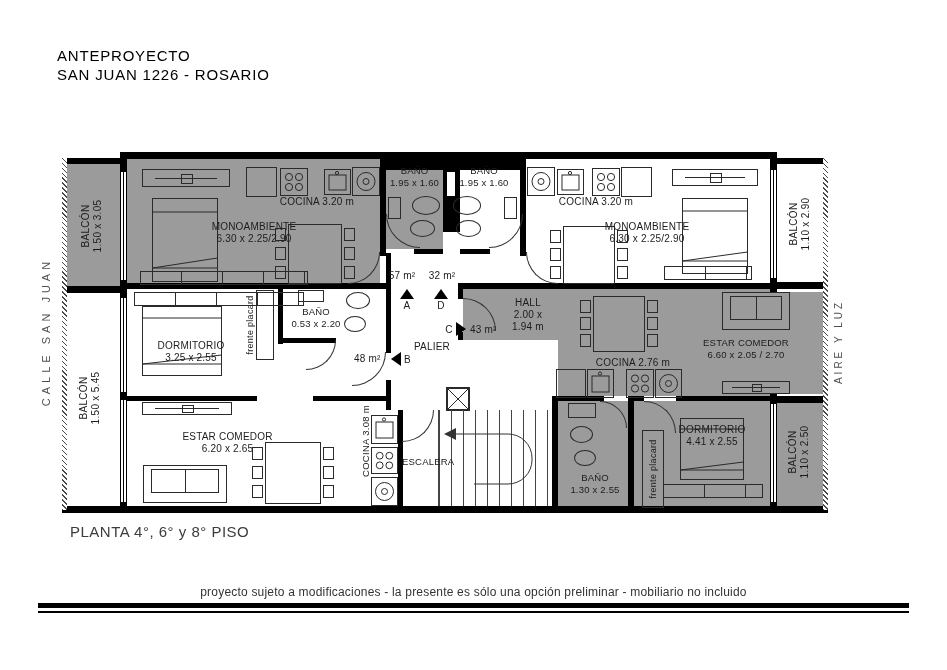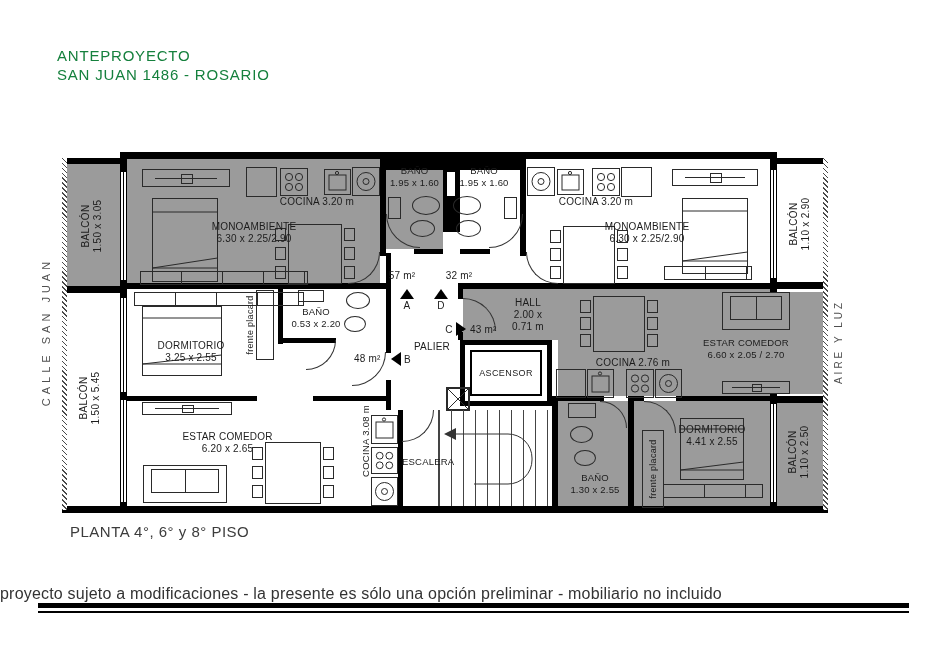--- a/index.html
+++ b/index.html
@@ -36,32 +36,32 @@
   .tri{position:absolute;width:0;height:0;}
   .tri.up{border-left:7px solid transparent;border-right:7px solid transparent;border-bottom:10px solid #000;}
   .tri.rt{border-top:7px solid transparent;border-bottom:7px solid transparent;border-left:10px solid #000;}
   .tri.lt{border-top:7px solid transparent;border-bottom:7px solid transparent;border-right:10px solid #000;}
   .ico{position:absolute;fill:none;stroke:#2a2a2a;stroke-width:1;}
   .elev{position:absolute;border:5px solid #000;background:#fff;box-sizing:border-box;}
   .cab{position:absolute;left:5px;top:5px;right:5px;bottom:5px;border:2px solid #000;
        display:flex;align-items:center;justify-content:center;font-size:9px;letter-spacing:.4px;color:#1c1c1c;}
   .stairs{position:absolute;border-left:1px solid #444;
           background:repeating-linear-gradient(90deg,#444 0 1px,transparent 1px 12px);}
-  .title{position:absolute;font-size:15px;letter-spacing:.8px;color:#15803d;line-height:19px;}
+  .title{position:absolute;font-size:15px;letter-spacing:.8px;color:#000000;line-height:19px;}
   .big{font-size:15px;letter-spacing:.5px;color:#3c3c3c;}
-  .foot{position:absolute;left:0;width:947px;text-align:left;font-size:16px;color:#333;letter-spacing:.2px;}
+  .foot{position:absolute;left:0;width:947px;text-align:center;font-size:12px;color:#333;letter-spacing:.2px;}
 </style>
 </head>
 <body>
 
 <div id="page">
 
   <div class="title" style="left:57px;top:46px;">
     <div>ANTEPROYECTO</div>
-    <div>SAN JUAN 1486 - ROSARIO</div>
+    <div>SAN JUAN 1226 - ROSARIO</div>
   </div>
   <div class="vlbl" style="left:46px;top:332px;font-size:11px;letter-spacing:4px;color:#4f4f4f;">CALLE SAN JUAN</div>
   <div class="vlbl" style="left:839px;top:342px;letter-spacing:3px;color:#4f4f4f;">AIRE Y LUZ</div>
 
   <div class="g" style="left:127px;top:159px;width:253px;height:124px;"></div>
   <div class="g" style="left:386px;top:170px;width:57px;height:79px;"></div>
   <div class="g" style="left:67px;top:164px;width:53px;height:122px;"></div>
   <div class="g" style="left:463px;top:289px;width:95px;height:51px;"></div>
   <div class="g" style="left:558px;top:289px;width:219px;height:107px;"></div>
   <div class="g" style="left:770px;top:292px;width:53px;height:102px;"></div>
@@ -218,36 +218,33 @@
       <div class="ch" style="right:-13px;top:4px"></div>
     <div class="ch" style="right:-13px;top:22px"></div>
       <div class="ch" style="right:-13px;top:40px"></div>
   </div>
   <div class="lbl ctr" style="left:597px;top:221px;width:100px;">
     <div>MONOAMBIENTE</div>
     <div>6.30 x 2.25/2.90</div>
   </div>
 
   <div class="lbl ctr" style="left:386px;top:270px;width:32px;">57 m²</div>
-  <div class="lbl ctr" style="left:441px;top:270px;width:36px;">32 m²</div>
+  <div class="lbl ctr" style="left:424px;top:270px;width:36px;">32 m²</div>
   <div class="tri up" style="left:400px;top:289px;"></div>
   <div class="lbl ctr" style="left:399px;top:300px;width:16px;">A</div>
   <div class="tri up" style="left:434px;top:289px;"></div>
   <div class="lbl ctr" style="left:433px;top:300px;width:16px;">D</div>
   <div class="lbl ctr" style="left:442px;top:324px;width:14px;">C</div>
   <div class="tri rt" style="left:456px;top:322px;"></div>
   <div class="lbl" style="left:470px;top:324px;">43 m²</div>
   <div class="tri lt" style="left:391px;top:352px;"></div>
   <div class="lbl" style="left:404px;top:354px;">B</div>
   <div class="lbl" style="left:354px;top:353px;">48 m²</div>
   <div class="lbl ctr" style="left:408px;top:341px;width:48px;">PALIER</div>
 
-  <div class="elev" style="left:460px;top:340px;width:92px;height:66px;">
-    <div class="cab">ASCENSOR</div>
-  </div>
   <svg class="ico" style="left:446px;top:387px;" width="24" height="24">
     <rect x="1" y="1" width="22" height="22" stroke-width="2"></rect>
       <line x1="1" y1="1" x2="23" y2="23"></line>
       <line x1="23" y1="1" x2="1" y2="23"></line>
   </svg>
   <div class="stairs" style="left:438px;top:410px;width:115px;height:96px;"></div>
   <svg class="ico" style="left:440px;top:418px;" width="112" height="80">
     <path d="M10,16 H68 A24,24 0 0 1 92,40 V42 A24,24 0 0 1 68,66 H34" stroke="#333"></path>
     <path d="M16,10 L4,16 L16,22 Z" fill="#333" stroke="none"></path>
   </svg>
@@ -303,21 +300,21 @@
   </svg>
   <svg class="ico" style="left:371px;top:477px;" width="27" height="29">
     <rect x="0.5" y="0.5" width="26" height="28"></rect>
       <circle cx="13.5" cy="14.5" r="9"></circle>
       <circle cx="13.5" cy="14.5" r="3"></circle>
   </svg>
 
   <div class="lbl ctr" style="left:504px;top:297px;width:48px;">
     <div>HALL</div>
     <div>2.00 x</div>
-    <div>0.71 m</div>
+    <div>1.94 m</div>
   </div>
   <div class="dining" style="left:593px;top:296px;width:52px;height:56px;">
     <div class="tbl"></div>
     <div class="ch" style="left:-13px;top:4px"></div>
       <div class="ch" style="left:-13px;top:21px"></div>
     <div class="ch" style="left:-13px;top:38px"></div>
       <div class="ch" style="right:-13px;top:4px"></div>
     <div class="ch" style="right:-13px;top:21px"></div>
       <div class="ch" style="right:-13px;top:38px"></div>
   </div>

